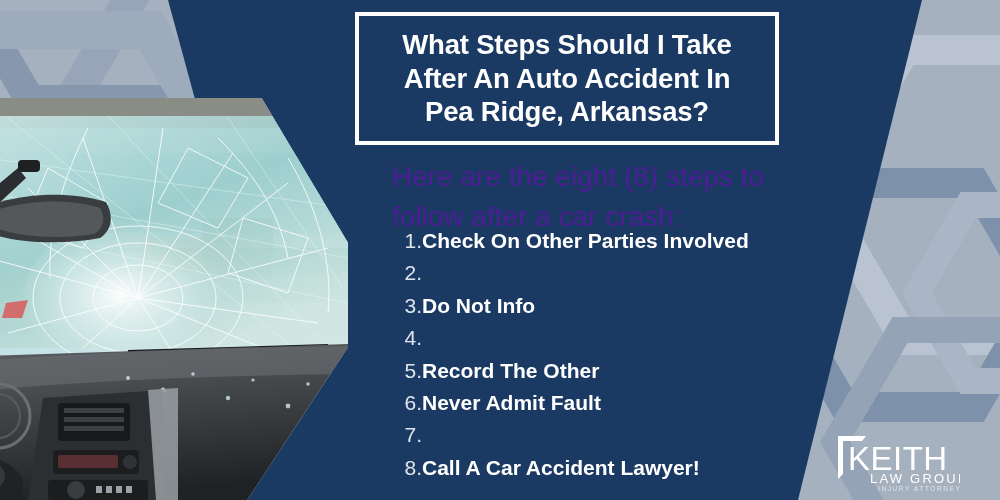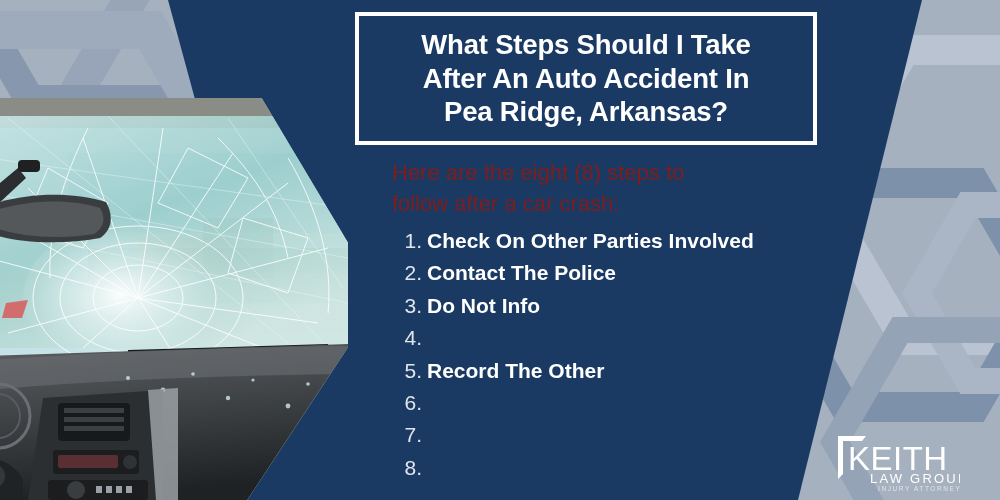--- a/index.html
+++ b/index.html
@@ -26,54 +26,54 @@
 
   
   .navy-panel {
     position:absolute; inset:0; width:1000px; height:500px;
   }
 
   
   .content { position:absolute; left:0; top:0; width:1000px; height:500px; }
 
   .title-box {
-    position:absolute; left:355px; top:12px; width:462px; height:133px;
+    position:absolute; left:355px; top:12px; width:424px; height:133px;
     border:4px solid #ffffff;
     display:flex; align-items:center; justify-content:center;
   }
   .title-text {
     color:#ffffff;
     font-size:27.5px; font-weight:bold; line-height:1.22;
     text-align:center; letter-spacing:-0.2px;
     padding:0 6px;
     white-space:pre-line;
   }
 
   .subtitle {
     position:absolute; left:392px; top:157px; width:430px;
-    color:#7f1d1d;
-    font-size:22px; font-weight:400; line-height:1.42;
+    color:#4c1d95;
+    font-size:28px; font-weight:400; line-height:1.42;
     white-space:pre-line;
   }
 
   .steps {
     position:absolute; left:398px; top:229px; width:420px;
     list-style:none;
   }
   .step-row {
     display:flex; align-items:baseline;
     height:32.4px;
   }
   .step-num {
     color:#dfe5ec; font-size:21px; font-weight:400;
     width:24px; text-align:right; flex:0 0 24px;
   }
   .step-label {
     color:#ffffff; font-size:21px; font-weight:bold;
-    margin-left:5px; white-space:nowrap;
+    white-space:nowrap;
   }
 
   
   .logo {
     position:absolute; left:836px; top:430px; width:124px; height:62px;
   }
   .logo svg { display:block; }
 </style>
 </head>
 <body>
@@ -297,41 +297,42 @@
     <div class="subtitle">Here are the eight (8) steps to
 follow after a car crash:</div>
 
     <ol class="steps">
       <li class="step-row">
         <span class="step-num">1.</span>
         <span class="step-label">Check On Other Parties Involved</span>
       </li>
       <li class="step-row">
         <span class="step-num">2.</span>
-        <span class="step-label">Contact The Police</span>
       </li>
       <li class="step-row">
         <span class="step-num">3.</span>
         <span class="step-label">Do Not Info</span>
       </li>
       <li class="step-row">
         <span class="step-num">4.</span>
       </li>
       <li class="step-row">
         <span class="step-num">5.</span>
         <span class="step-label">Record The Other</span>
       </li>
       <li class="step-row">
         <span class="step-num">6.</span>
+        <span class="step-label">Never Admit Fault</span>
       </li>
       <li class="step-row">
         <span class="step-num">7.</span>
       </li>
       <li class="step-row">
         <span class="step-num">8.</span>
+        <span class="step-label">Call A Car Accident Lawyer!</span>
       </li>
     </ol>
 
     <div class="logo">
       <svg width="124" height="62" viewBox="0 0 124 62">
 
         <path d="M2 6 L30 6 L26 11 L7 11 L7 44 L2 49 Z" fill="#ffffff"></path>
         <text x="12" y="40" font-family="'Liberation Sans', sans-serif" font-size="33" font-weight="400" fill="#ffffff" letter-spacing="0.5">KEITH</text>
         <text x="34" y="53" font-family="'Liberation Sans', sans-serif" font-size="13" font-weight="400" fill="#ffffff" letter-spacing="2.2">LAW GROUP</text>
         <text x="42" y="61" font-family="'Liberation Sans', sans-serif" font-size="6.5" font-weight="400" fill="#dfe4ea" letter-spacing="1.6">INJURY ATTORNEYS</text>

